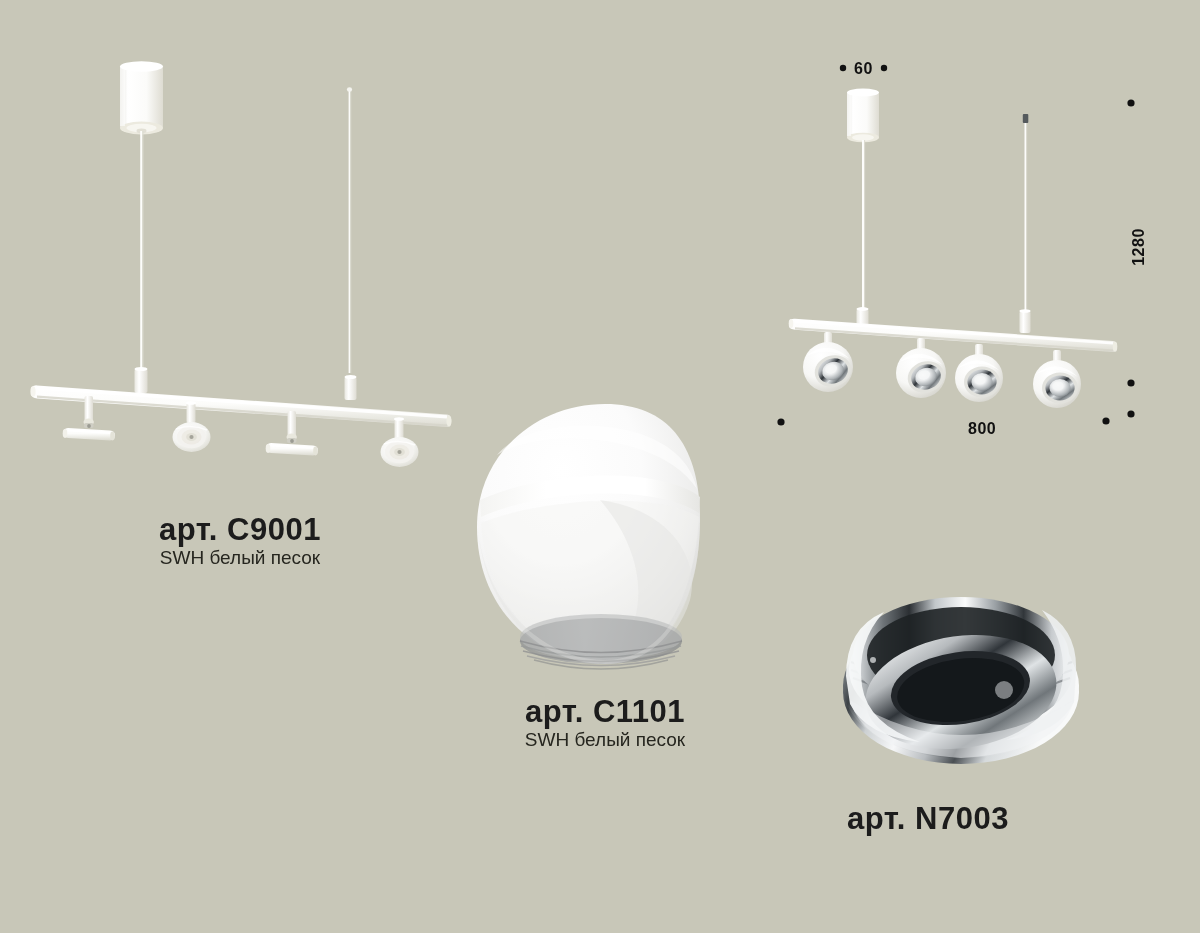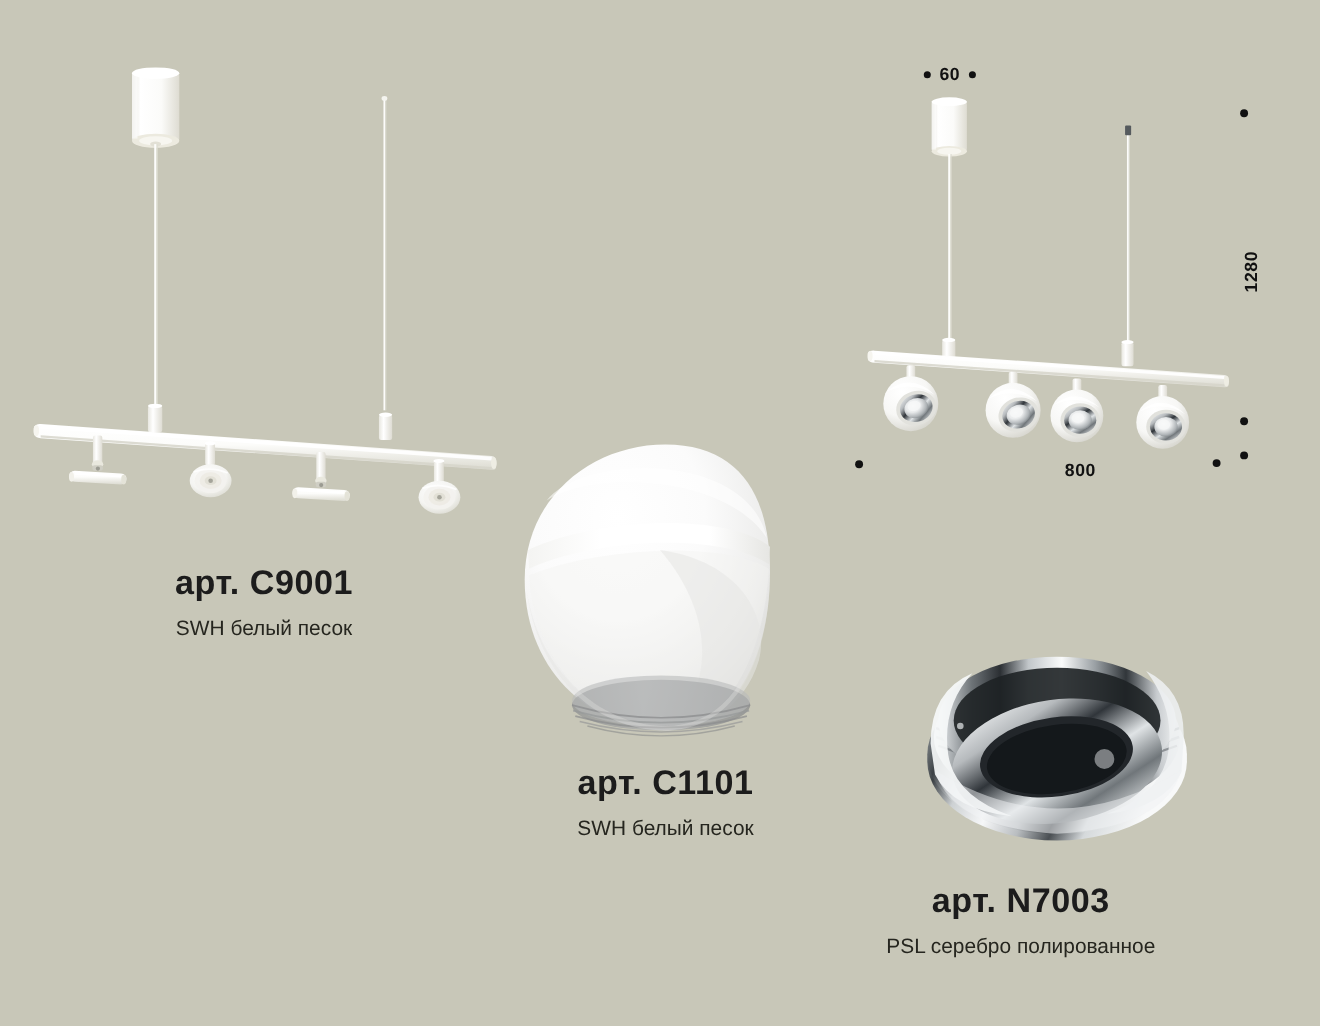--- a/index.html
+++ b/index.html
@@ -39,21 +39,21 @@
     color: #1c1c1c;
     letter-spacing: 0.5px;
     white-space: nowrap;
     line-height: 1.05;
   }
   .label-finish {
     font-size: 19px;
     font-weight: normal;
     color: #26261f;
     white-space: nowrap;
-    margin-top: 15px;
+    margin-top: 1px;
     line-height: 1.1;
   }
   .dim-text {
     position: absolute;
     font-size: 16px;
     font-weight: bold;
     color: #111;
     letter-spacing: 0.5px;
     white-space: nowrap;
     user-select: none;
@@ -387,16 +387,15 @@
     <div class="label-finish">SWH белый песок</div>
   </div>
 
   <div class="label-block" style="left:405px; top:696px; width:400px;">
     <div class="label-art">арт. C1101</div>
     <div class="label-finish">SWH белый песок</div>
   </div>
 
   <div class="label-block" style="left:728px; top:803px; width:400px;">
     <div class="label-art">арт. N7003</div>
-    <div class="label-finish">PSL серебро полированное</div>
   </div>
 
 </div>
 
 </body></html>

